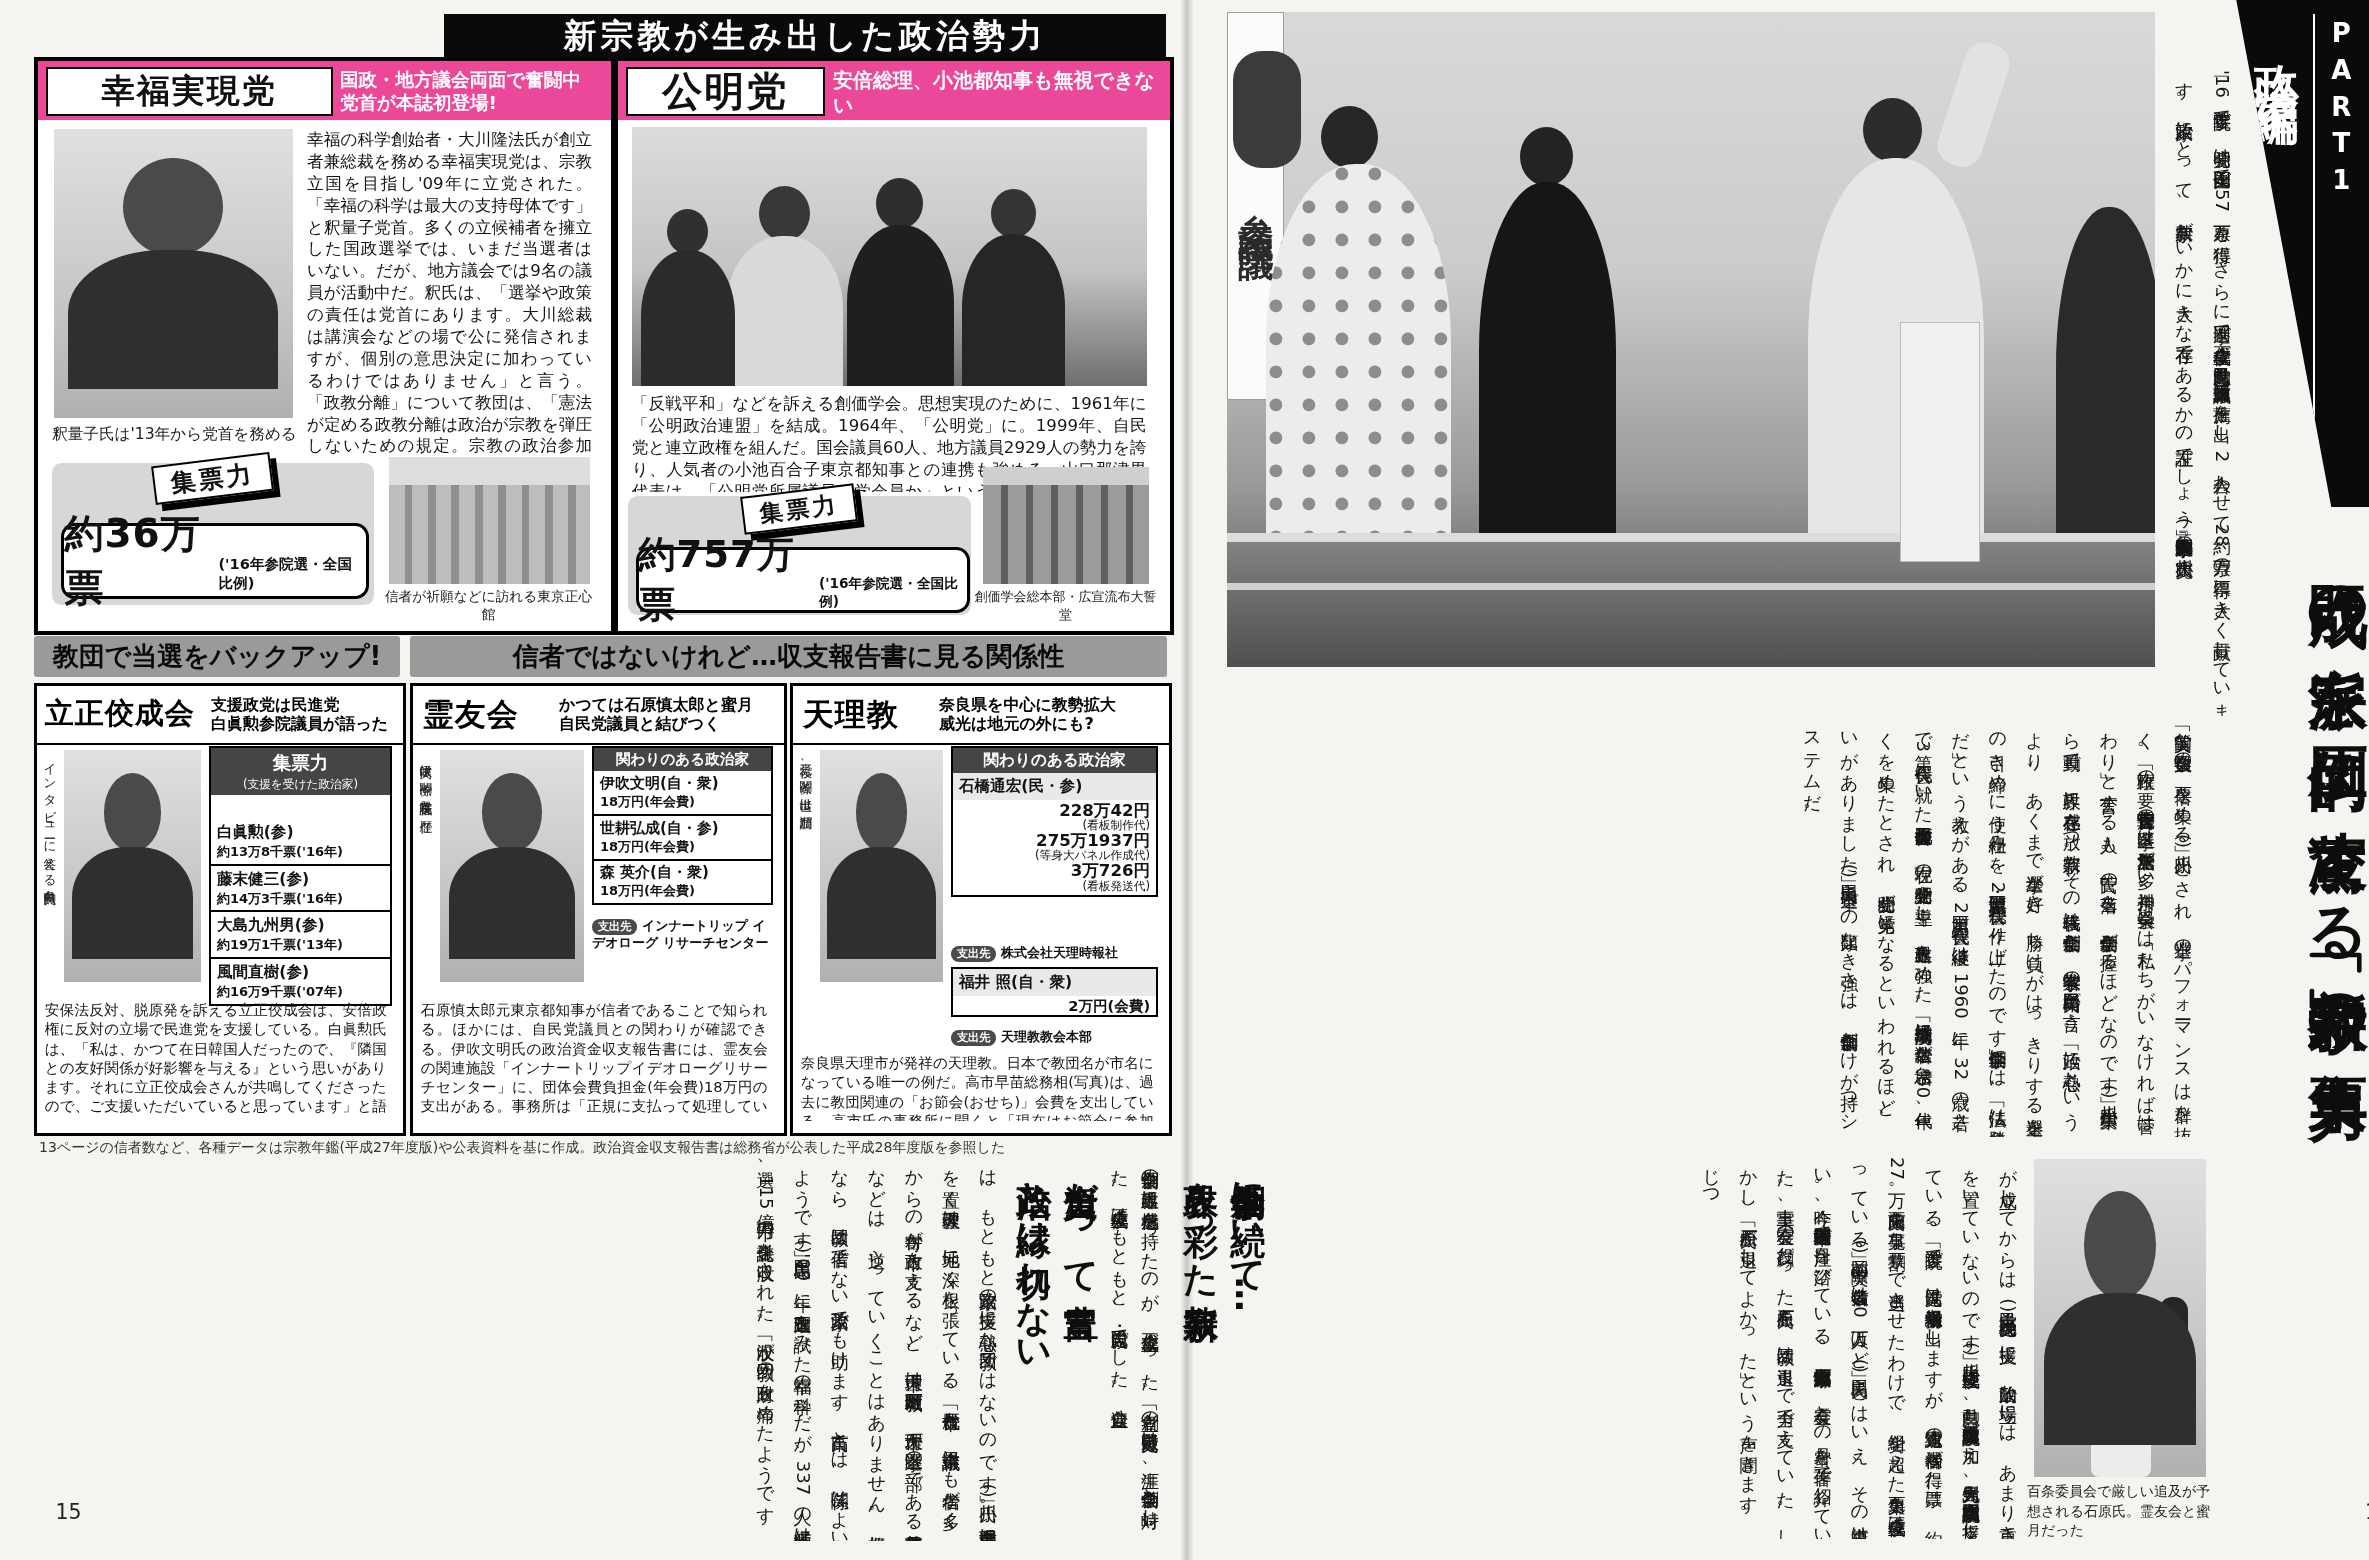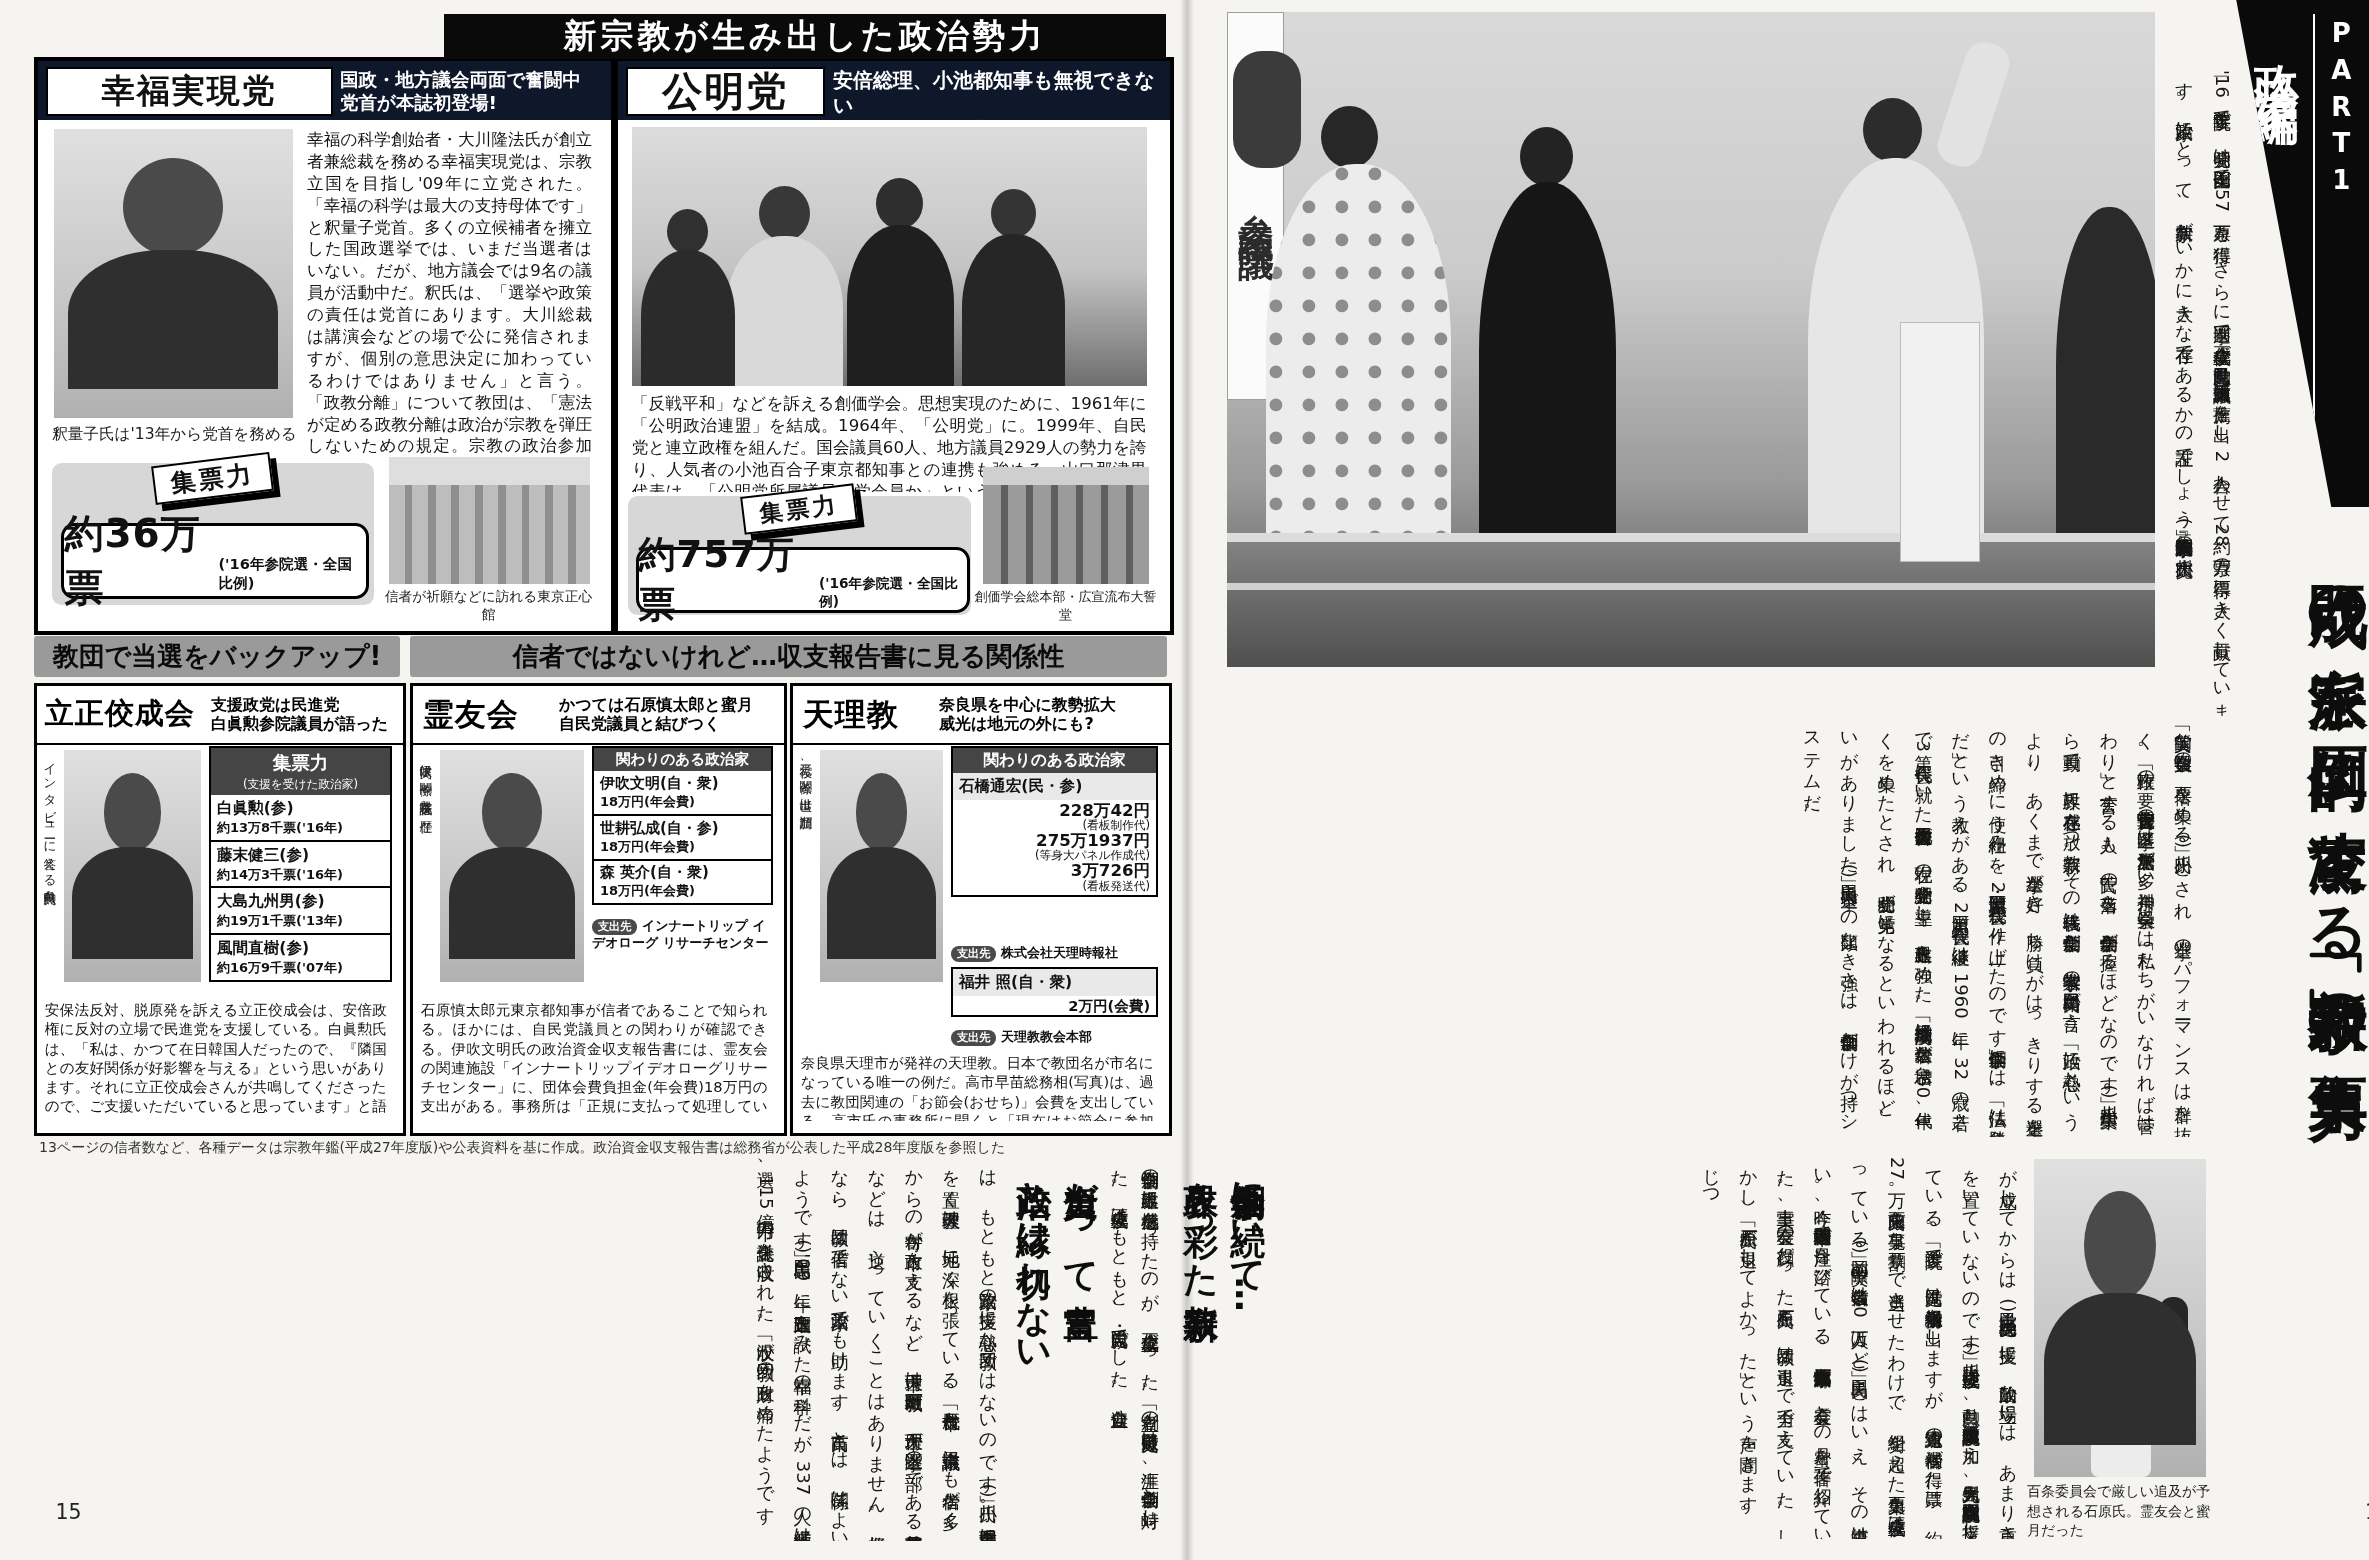--- a/index.html
+++ b/index.html
@@ -9,21 +9,21 @@
   .v{writing-mode:vertical-rl;text-orientation:mixed;}
   .vup{writing-mode:vertical-rl;text-orientation:upright;}
   .just{text-align:justify;}
   .clip{overflow:hidden;}
   
   .blackbar{background:#0a0a0a;color:#fff;font-weight:bold;display:flex;align-items:center;justify-content:center;}
   .graybar{background:#9a9a9a;color:#0a0a0a;font-weight:bold;display:flex;align-items:center;justify-content:center;border-radius:2.9px;}
   
   .pbox{position:absolute;background:#fff;border:4.9px solid #000;}
   .pbox2{position:absolute;background:#fff;border:3.9px solid #000;}
-  .phead{position:absolute;left:0;top:0;right:0;background:#0f172a;}
+  .phead{position:absolute;left:0;top:0;right:0;background:#ec4899;}
   .ptitle{position:absolute;background:#fff;border:2.9px solid #000;font-weight:bold;display:flex;align-items:center;justify-content:center;letter-spacing:2px;}
   .psub{position:absolute;color:#fff;font-weight:bold;line-height:1.25;}
   .shead{position:absolute;left:0;top:0;right:0;background:#fff;border-bottom:2.9px solid #000;}
   .stitle{position:absolute;font-weight:bold;letter-spacing:1px;color:#000;}
   .ssub{position:absolute;font-weight:bold;line-height:1.22;color:#000;}
   
   .photo{position:absolute;background:#cfcfcf;overflow:hidden;}
   .portrait{background:linear-gradient(180deg,#e0e0e0 0%,#c6c6c6 60%,#b0b0b0 100%);}
   .portrait::before{content:"";position:absolute;width:42%;height:34%;left:29%;top:10%;background:#4a4a4a;border-radius:50%;}
   .portrait::after{content:"";position:absolute;width:88%;height:48%;left:6%;top:42%;background:#2f2f2f;border-radius:45% 45% 0 0;}
@@ -158,21 +158,21 @@
         <div>白眞勲参院議員が語った</div>
       </div>
     </div>
     <div class="vcap" style="left:3.9px;top:68px;height:240px;font-size:12.7px;">
       <span>インタビューに答える白眞勲氏</span>
     </div>
     <div class="photo portrait" style="left:27px;top:64px;width:137px;height:232px;"></div>
     <div class="tbl" style="left:172px;top:60px;width:179px;">
       <div class="tblhead" style="font-size:18.5px;">集票力</div>
       <div class="tblnote" style="font-size:11.7px;">(支援を受けた政治家)</div>
-      <div class="trow" style="border-top:none;">
+      <div class="trow" style="border-top:none;margin-top:24px;">
         <div class="nm" style="font-size:15.6px;">白眞勲(参)</div>
         <div class="val" style="font-size:13px;">約13万8千票('16年)</div>
       </div>
       <div class="trow">
         <div class="nm" style="font-size:15.6px;">藤末健三(参)</div>
         <div class="val" style="font-size:13px;">約14万3千票('16年)</div>
       </div>
       <div class="trow">
         <div class="nm" style="font-size:15.6px;">大島九州男(参)</div>
         <div class="val" style="font-size:13px;">約19万1千票('13年)</div>

